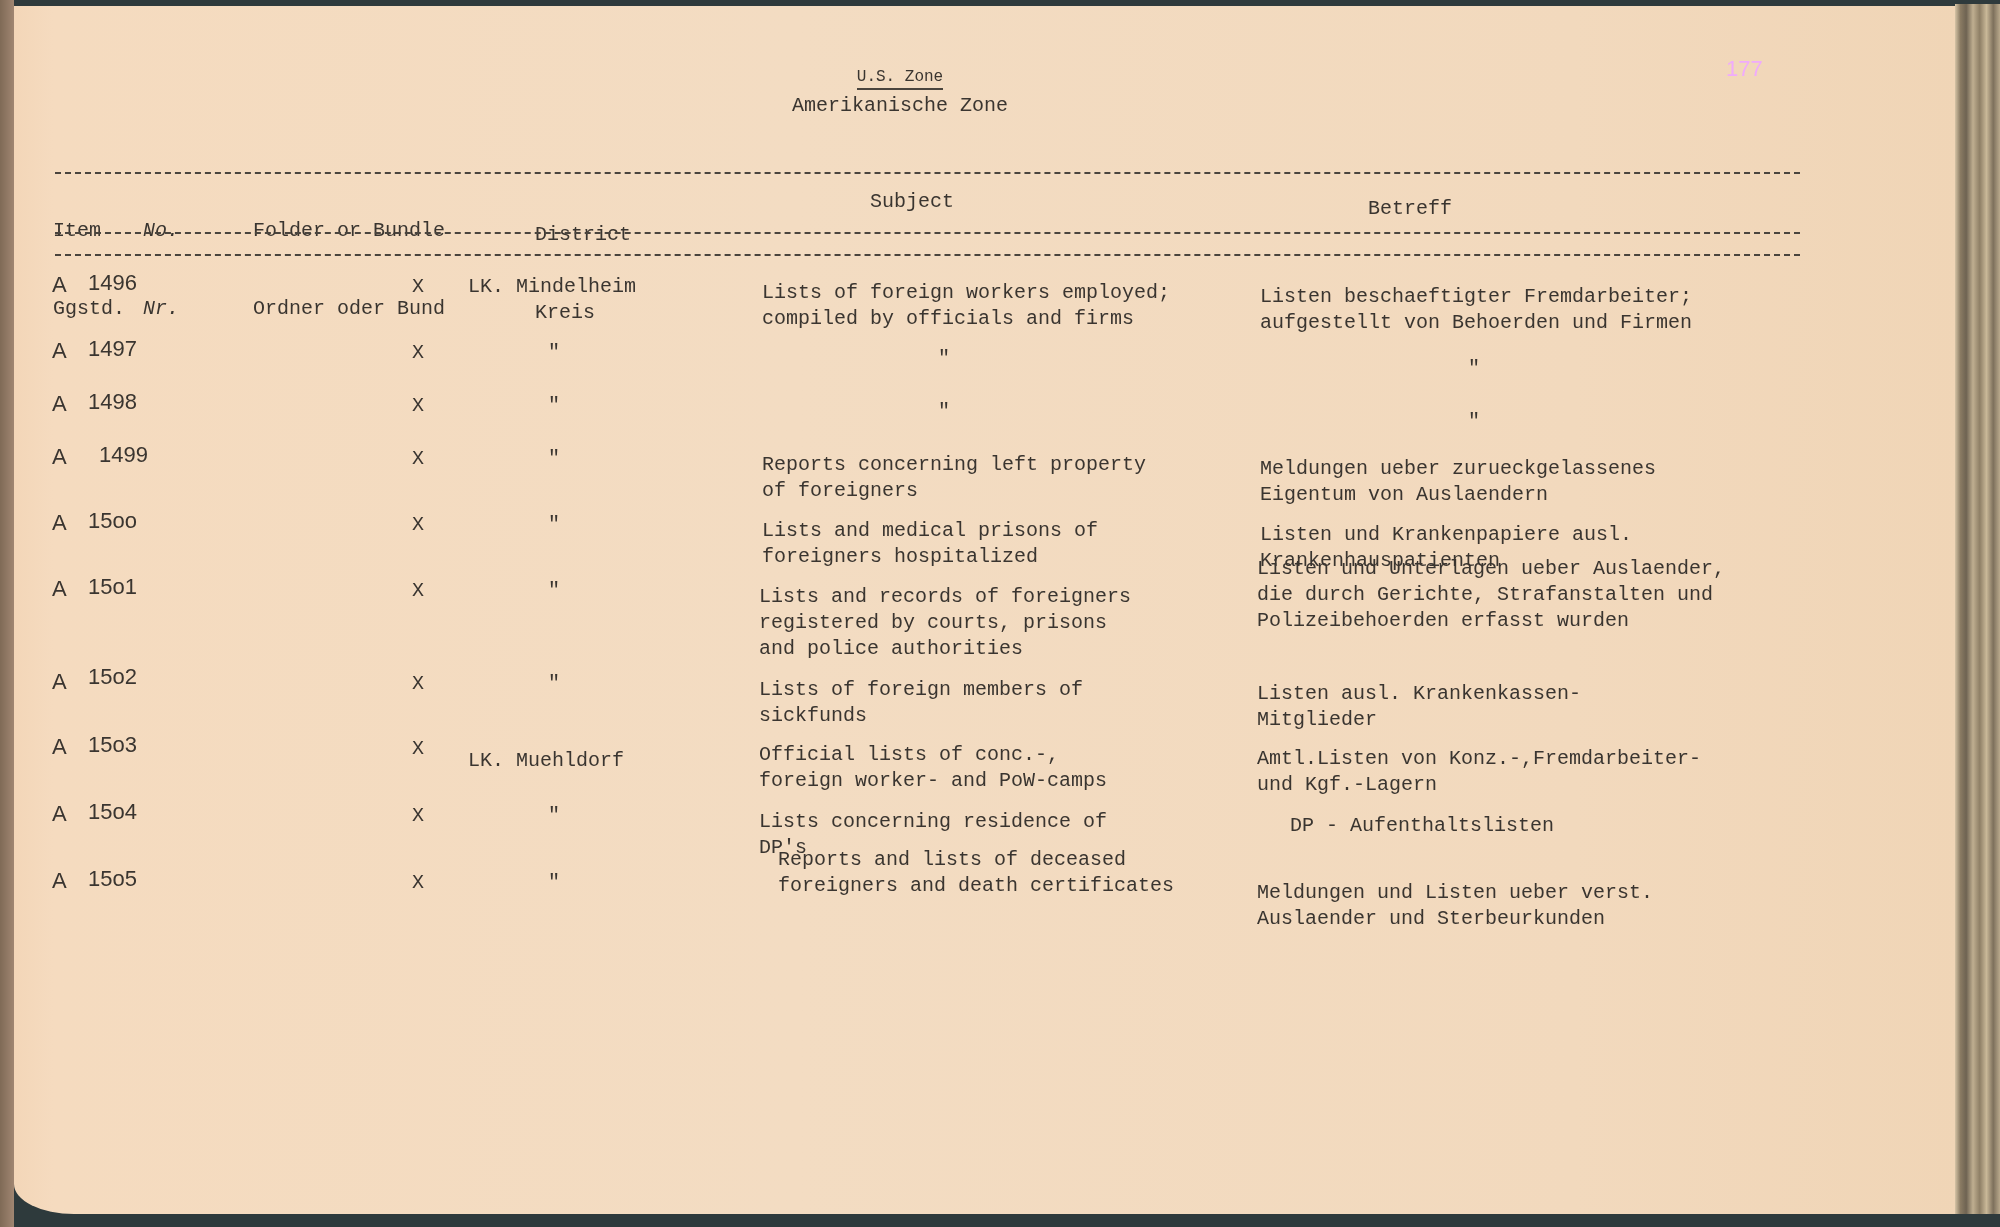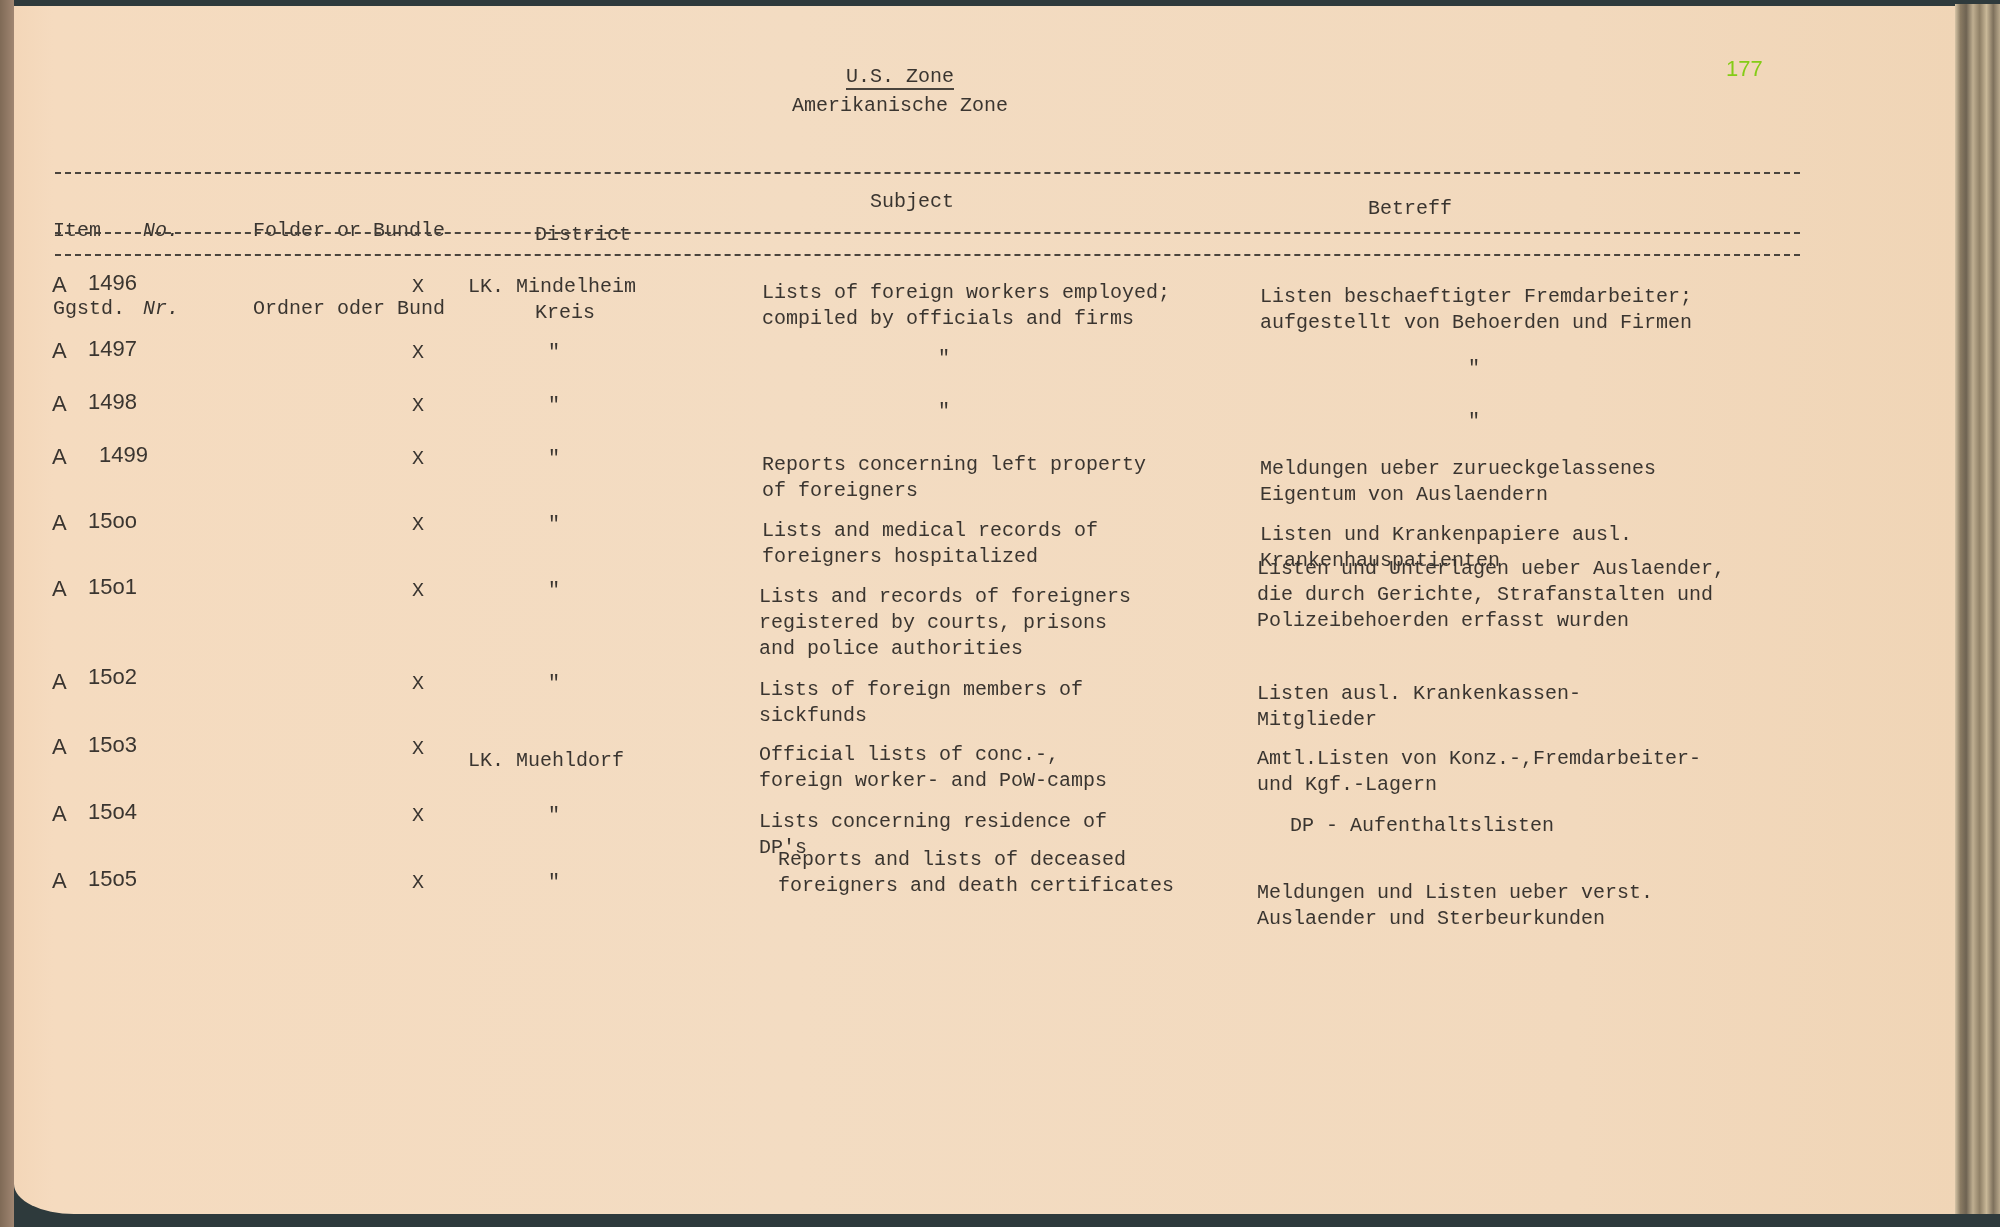--- a/index.html
+++ b/index.html
@@ -18,25 +18,25 @@
     .left-edge {
       position: absolute; left: 0; top: 0; width: 14px; height: 1227px;
       background: linear-gradient(90deg, #7f6a56, #a08672);
     }
     .spine {
       position: absolute; left: 1955px; top: 4px; width: 45px; height: 1210px;
       background: linear-gradient(90deg, #d6c4a6 0%, #8a7b63 12%, #6e6352 25%, #bfae90 40%, #8e7f66 55%, #c9b898 70%, #7d705c 85%, #b9a98c 100%);
     }
     .page-number {
       position: absolute; left: 1726px; top: 56px; font-size: 22px;
-      font-family: "Liberation Sans", sans-serif; color: #84cc16;
+      font-family: "Liberation Sans", sans-serif; color: #f0abfc;
     }
     .title-block { position: absolute; left: 700px; top: 66px; width: 400px; text-align: center; }
     .title {
-      display: inline-block; font-size: 20px; border-bottom: 2px solid #4a443d; line-height: 22px;
+      display: inline-block; font-size: 16px; border-bottom: 2px solid #4a443d; line-height: 22px;
     }
     .subtitle { font-size: 20px; margin-top: 4px; }
     .rule {
       position: absolute; left: 55px; width: 1745px; height: 0;
       border-top: 2px dashed #4a443d;
     }
     .hdr { position: absolute; font-size: 20px; line-height: 26px; white-space: pre; }
     .row-cell { position: absolute; font-size: 20px; line-height: 26px; white-space: pre; }
     .item { font-family: "Liberation Sans", sans-serif; font-size: 22px; }
   </style>
@@ -104,21 +104,21 @@
     <div class="row-cell" style="left: 412px; top: 446px;">X</div>
     <div class="row-cell" style="left: 548px; top: 446px;">"</div>
     <div class="row-cell" style="left: 762px; top: 452px;">Reports concerning left property
 of foreigners</div>
     <div class="row-cell" style="left: 1260px; top: 456px;">Meldungen ueber zurueckgelassenes
 Eigentum von Auslaendern</div>
     <div class="row-cell item" style="left: 52px; top: 510px;">A</div>
     <div class="row-cell item" style="left: 88px; top: 508px;">15oo</div>
     <div class="row-cell" style="left: 412px; top: 512px;">X</div>
     <div class="row-cell" style="left: 548px; top: 512px;">"</div>
-    <div class="row-cell" style="left: 762px; top: 518px;">Lists and medical records of
+    <div class="row-cell" style="left: 762px; top: 518px;">Lists and medical prisons of
 foreigners hospitalized</div>
     <div class="row-cell" style="left: 1260px; top: 522px;">Listen und Krankenpapiere ausl.
 Krankenhauspatienten</div>
     <div class="row-cell item" style="left: 52px; top: 576px;">A</div>
     <div class="row-cell item" style="left: 88px; top: 574px;">15o1</div>
     <div class="row-cell" style="left: 412px; top: 578px;">X</div>
     <div class="row-cell" style="left: 548px; top: 578px;">"</div>
     <div class="row-cell" style="left: 759px; top: 584px;">Lists and records of foreigners
 registered by courts, prisons
 and police authorities</div>

